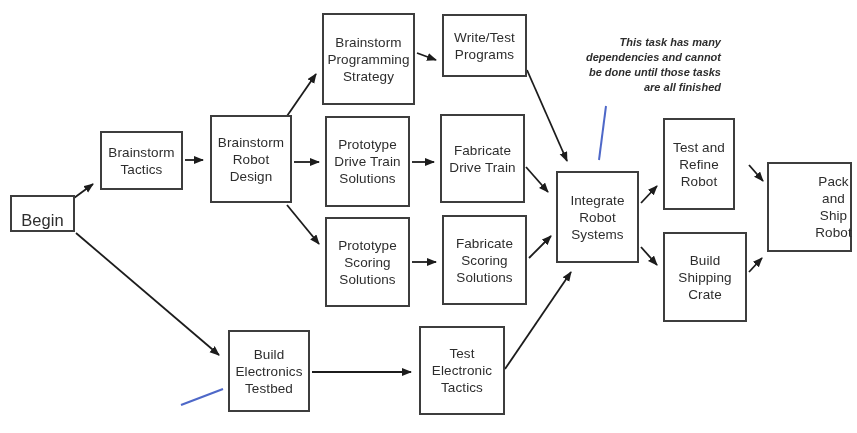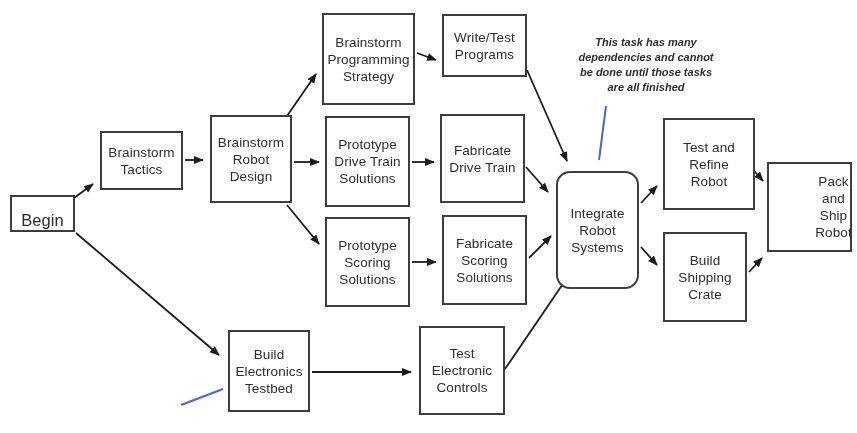--- a/index.html
+++ b/index.html
@@ -52,21 +52,21 @@
     font-weight: bold;
     font-size: 11px;
     line-height: 15px;
     color: #2d2d2d;
     white-space: pre-line;
   }
   .callout-dependencies {
     left: 571px;
     top: 35px;
     width: 150px;
-    text-align: center;
+    text-align: right;
   }
   .callout-simultaneous {
     left: 15px;
     top: 356px;
     width: 179px;
     text-align: right;
   }
 </style>
 </head>
 <body>
@@ -147,27 +147,27 @@
 Scoring
 Solutions</span>
   </div>
 
   <div class="node" style="left:442px; top:215px; width:85px; height:90px;">
     <span class="lbl">Fabricate
 Scoring
 Solutions</span>
   </div>
 
-  <div class="node" style="left:556px; top:171px; width:83px; height:118px;border-radius:14px;">
+  <div class="node" style="left:556px; top:171px; width:83px; height:92px;">
     <span class="lbl">Integrate
 Robot
 Systems</span>
   </div>
 
-  <div class="node" style="left:663px; top:118px; width:92px; height:92px;">
+  <div class="node" style="left:663px; top:118px; width:72px; height:92px;">
     <span class="lbl">Test and
 Refine
 Robot</span>
   </div>
 
   <div class="node" style="left:663px; top:232px; width:84px; height:90px;">
     <span class="lbl">Build
 Shipping
 Crate</span>
   </div>
@@ -179,21 +179,21 @@
 
   <div class="node" style="left:228px; top:330px; width:82px; height:82px;">
     <span class="lbl">Build
 Electronics
 Testbed</span>
   </div>
 
   <div class="node" style="left:419px; top:326px; width:86px; height:89px;">
     <span class="lbl">Test
 Electronic
-Controls</span>
+Tactics</span>
   </div>
 
   <div class="callout callout-dependencies">This task has many
 dependencies and cannot
 be done until those tasks
 are all finished</div>
 
 
 </div>
 

